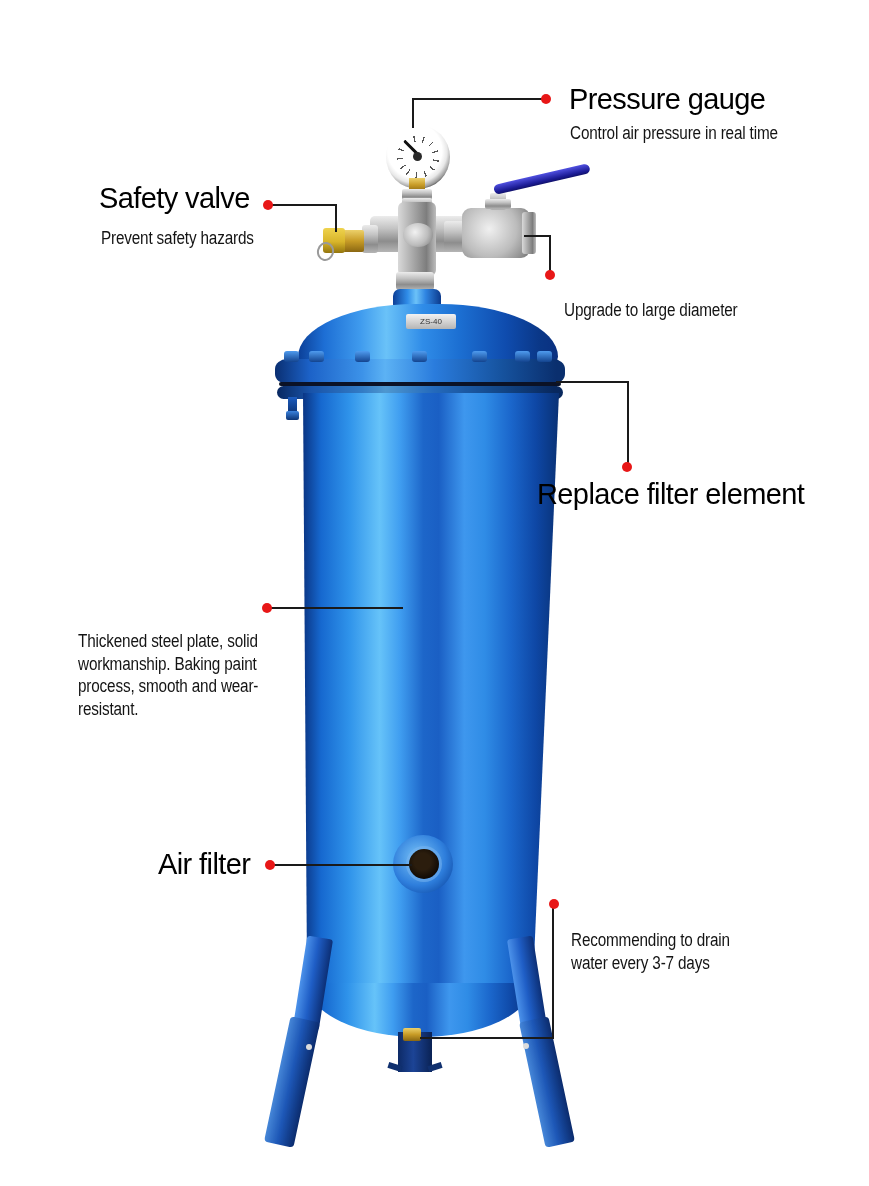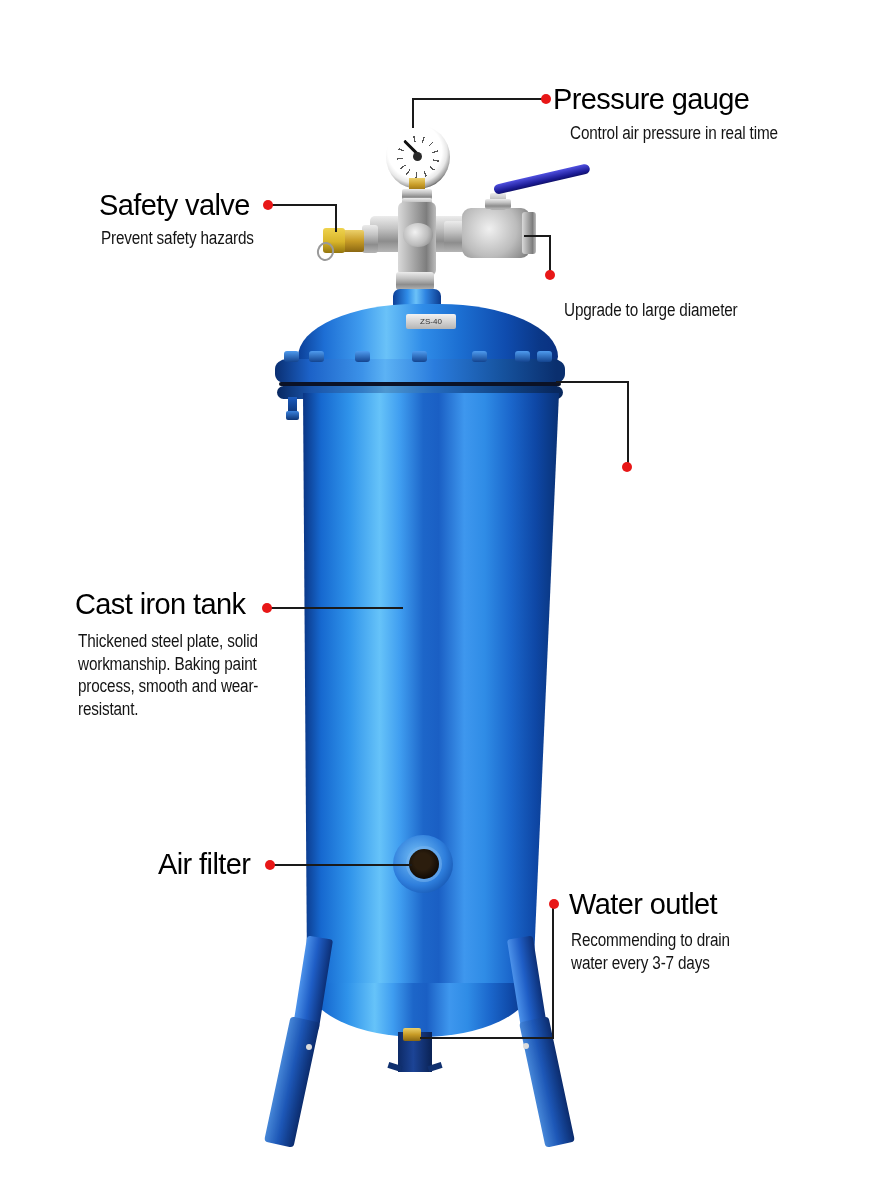--- a/index.html
+++ b/index.html
@@ -156,30 +156,29 @@
   <div class="dot" style="left:262px;top:603px;"></div>
   <div class="lnh" style="left:271px;top:607px;width:132px;"></div>
 
   <div class="dot" style="left:265px;top:860px;"></div>
   <div class="lnh" style="left:274px;top:864px;width:138px;"></div>
 
   <div class="dot" style="left:549px;top:899px;"></div>
   <div class="lnv" style="left:552px;top:907px;height:132px;"></div>
   <div class="lnh" style="left:420px;top:1037px;width:134px;"></div>
 
-  <div class="ann-title" style="left:553px;top:84px;">Pressure gauge</div>
+  <div class="ann-title" style="left:569px;top:84px;">Pressure gauge</div>
   <div class="ann-sub" style="left:570px;top:122px;width:260px;">Control air pressure in real time</div>
 
-  <div class="ann-title" style="left:99px;top:190px;">Safety valve</div>
+  <div class="ann-title" style="left:99px;top:183px;">Safety valve</div>
   <div class="ann-sub" style="left:101px;top:227px;width:230px;">Prevent safety hazards</div>
 
   <div class="ann-sub" style="left:564px;top:299px;width:250px;">Upgrade to large diameter</div>
 
+  <div class="ann-title" style="left:537px;top:479px;">Replace filter element</div>
 
-  <div class="ann-title" style="left:75px;top:589px;">Cast iron tank</div>
   <div class="ann-sub" style="left:78px;top:630px;width:250px;">Thickened steel plate, solid workmanship. Baking paint process, smooth and wear-resistant.</div>
 
   <div class="ann-title" style="left:158px;top:849px;">Air filter</div>
 
-  <div class="ann-title" style="left:569px;top:889px;">Water outlet</div>
   <div class="ann-sub" style="left:571px;top:929px;width:220px;">Recommending to drain water every 3-7 days</div>
 
 </div>
 
 </body></html>

